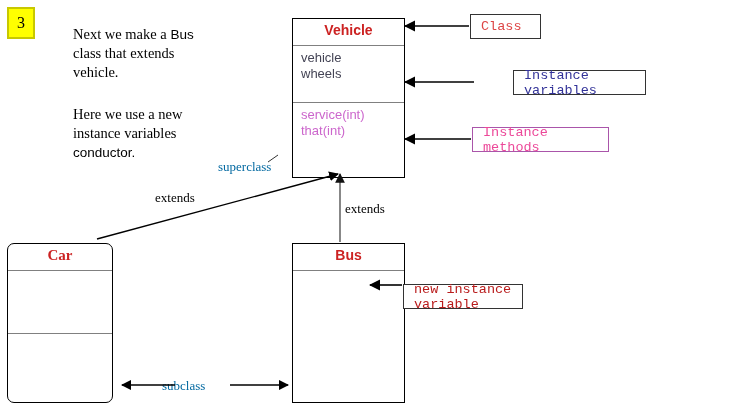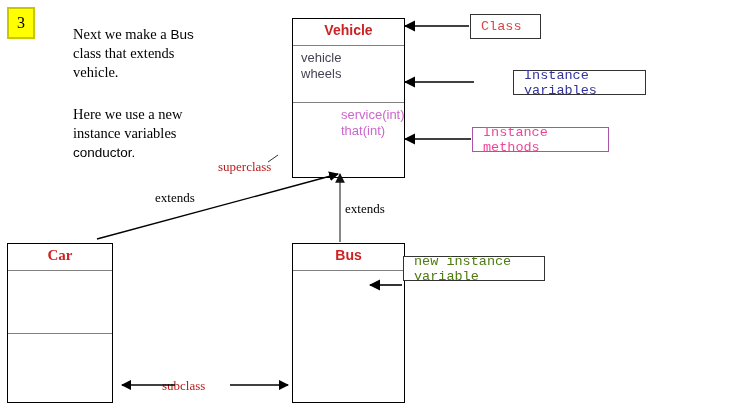--- a/index.html
+++ b/index.html
@@ -56,21 +56,21 @@
     position: absolute;
     box-sizing: border-box;
     border: 1px solid #000000;
     background: #ffffff;
   }
   .uml-compartment {
     box-sizing: border-box;
     border-bottom: 1px solid #808080;
     overflow: hidden;
   }
-  .uml-compartment.last { border-bottom: none; margin-left: 40px; }
+  .uml-compartment.last { border-bottom: none; }
   .uml-title {
     text-align: center;
     font-weight: bold;
     color: #cc2222;
     padding-top: 3px;
   }
   .uml-title.serif { font-family: "Liberation Serif", serif; font-size: 15px; }
   .uml-title.sans  { font-family: "Liberation Sans", sans-serif; font-size: 14px; }
   .uml-line {
     font-family: "Liberation Sans", sans-serif;
@@ -79,21 +79,21 @@
     padding-left: 8px;
   }
   .attr-line   { color: #444455; }
   .method-line { color: #cc66cc; }
 
   #box-vehicle { left: 292px; top: 18px;  width: 113px; height: 160px; }
   #box-vehicle .c1 { height: 27px; }
   #box-vehicle .c2 { height: 57px; padding-top: 4px; }
   #box-vehicle .c3 { height: 74px; padding-top: 4px; }
 
-  #box-car { left: 7px; top: 243px; width: 106px; height: 160px; }
+  #box-car { left: 7px; top: 243px; width: 106px; height: 160px; border-radius: 7px; }
   #box-car .c1 { height: 27px; }
   #box-car .c2 { height: 63px; }
   #box-car .c3 { height: 68px; }
 
   #box-bus { left: 292px; top: 243px; width: 113px; height: 160px; }
   #box-bus .c1 { height: 27px; }
   #box-bus .c2 { height: 63px; padding-top: 4px; }
   #box-bus .c3 { height: 68px; }
 
   
@@ -113,33 +113,33 @@
   }
   #callout-instance-variables {
     left: 475px; top: 70px; width: 133px; height: 25px;
     border: 1px solid #333333; color: #333399; margin-left: 38px;
   }
   #callout-instance-methods {
     left: 472px; top: 127px; width: 137px; height: 25px;
     border: 1px solid #aa55aa; color: #ec4899;
   }
   #callout-new-instance-variable {
-    left: 403px; top: 256px; width: 142px; height: 25px;
-    border: 1px solid #333333; color: #4d7c0f;
+    left: 403px; top: 284px; width: 120px; height: 25px;
+    border: 1px solid #333333; color: #b91c1c;
   }
 
   
   .rel-label {
     position: absolute;
     font-family: "Liberation Serif", serif;
     font-size: 13px;
     color: #000000;
     white-space: nowrap;
   }
-  .rel-label.accent { color: #b91c1c; }
+  .rel-label.accent { color: #0369a1; }
   #label-superclass { left: 218px; top: 159px; }
   #label-extends-car { left: 155px; top: 190px; }
   #label-extends-bus { left: 345px; top: 201px; }
   #label-subclass   { left: 162px; top: 378px; }
 
   
   #connectors {
     position: absolute;
     left: 0; top: 0;
     width: 730px; height: 418px;

